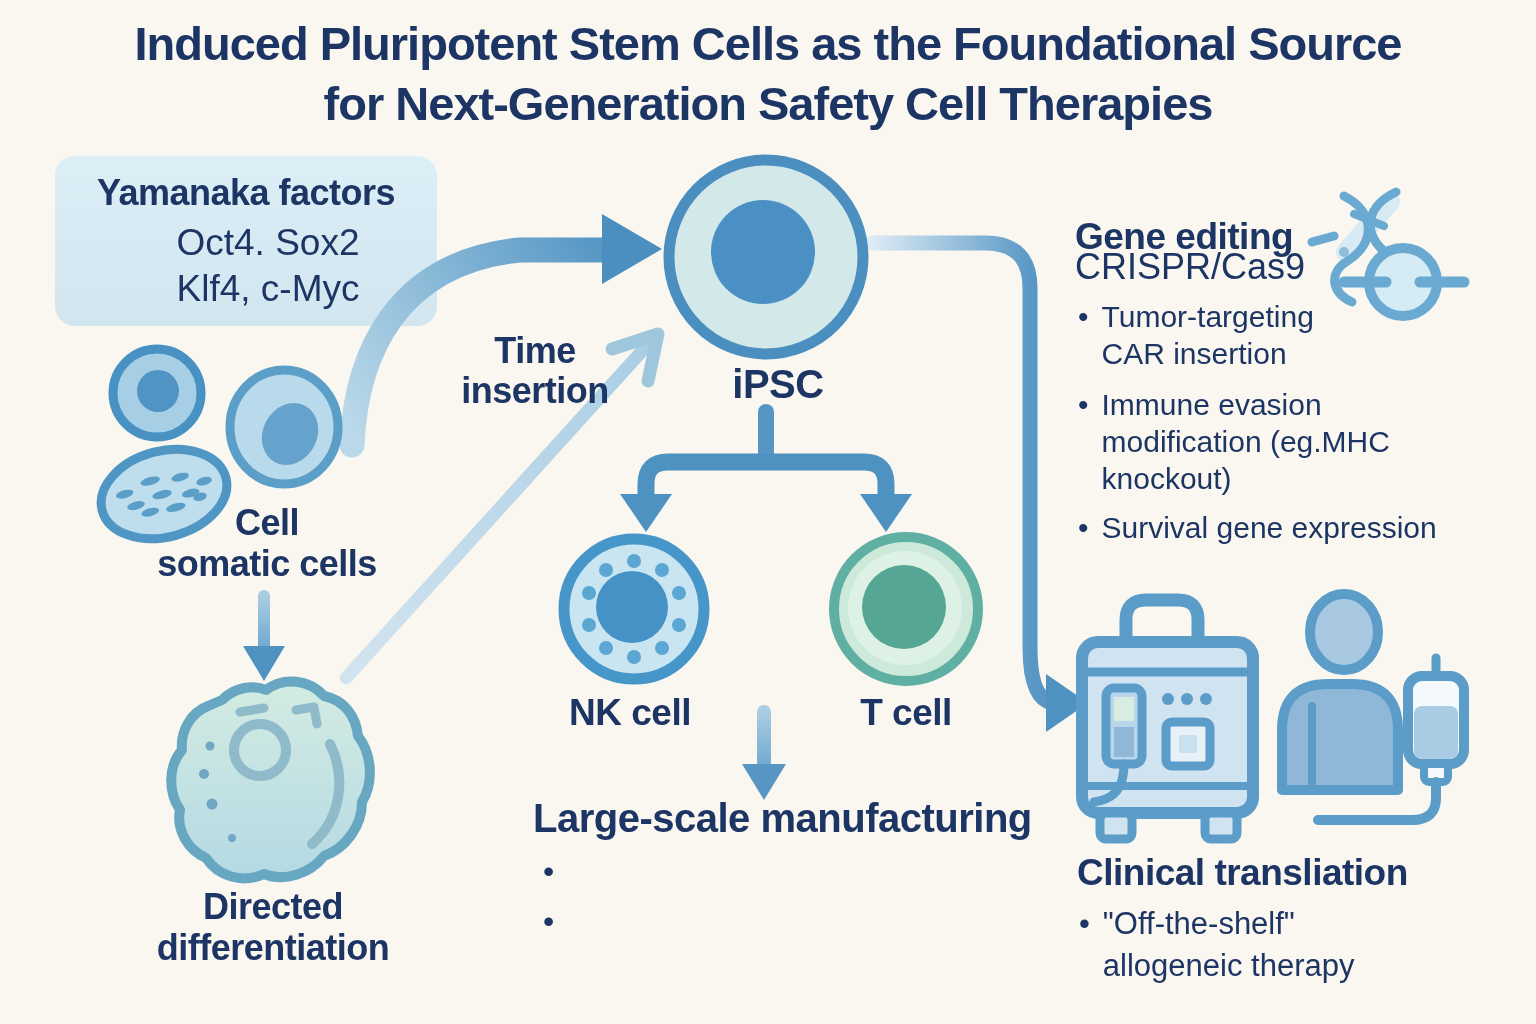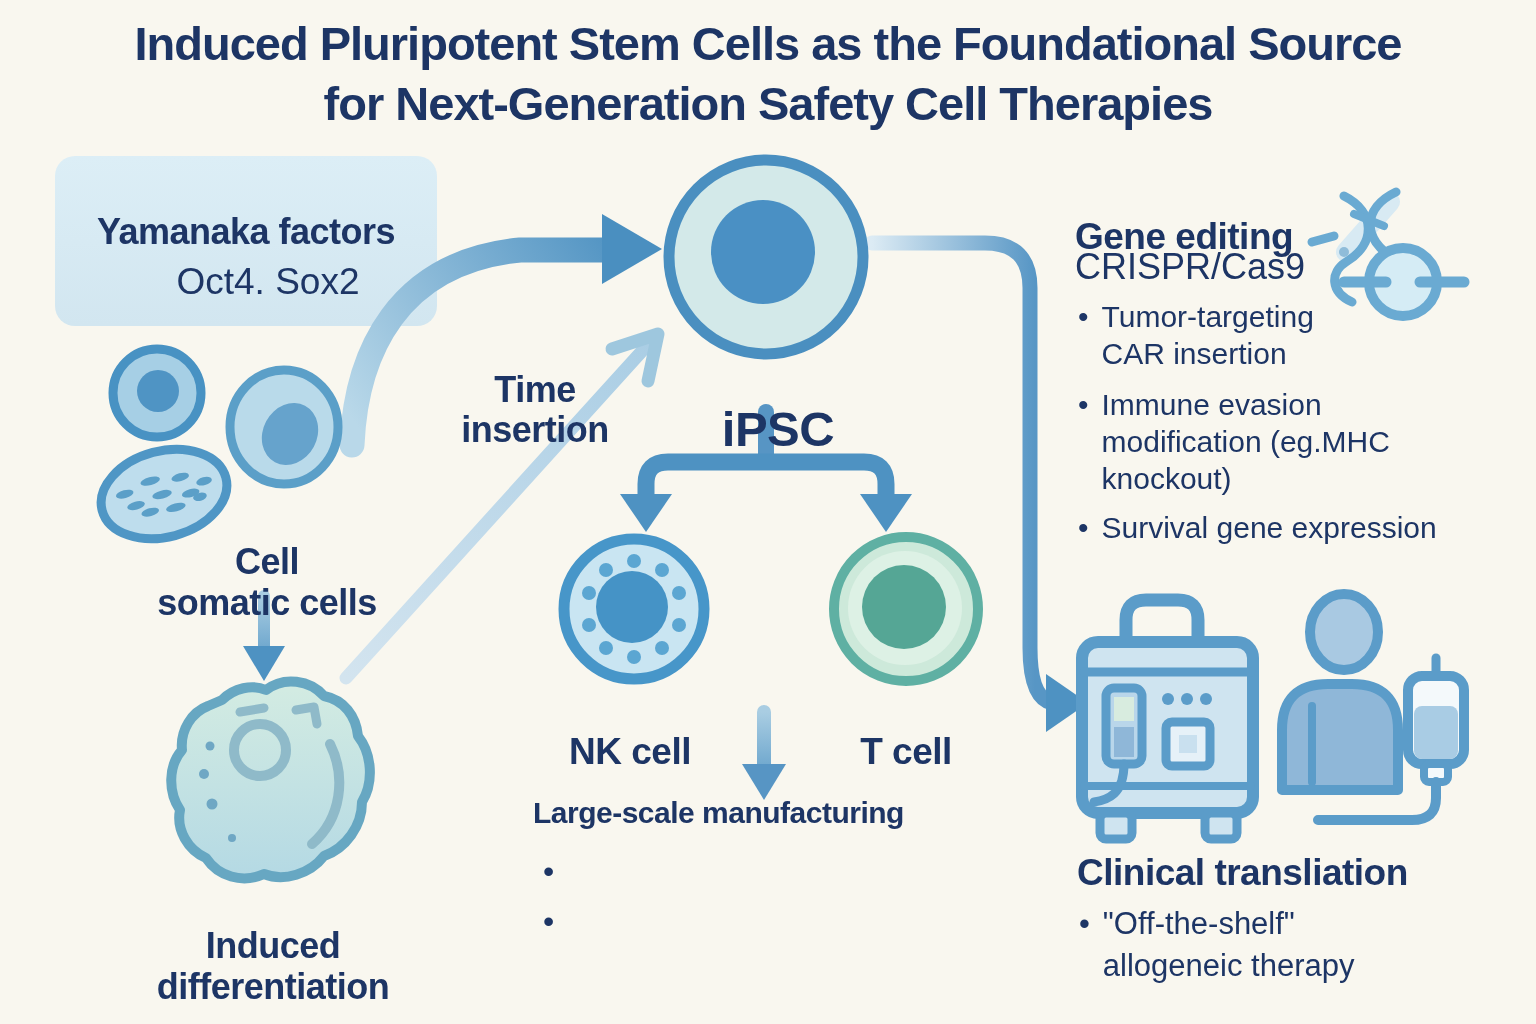--- a/index.html
+++ b/index.html
@@ -9,30 +9,30 @@
     font-family:"Liberation Sans",sans-serif;
   }
   .gfx{position:absolute;left:0;top:0;z-index:2;}
   .gfx *{stroke-linecap:round;stroke-linejoin:round;}
   .box{
     position:absolute;left:55px;top:156px;width:382px;height:170px;
     background:linear-gradient(180deg,#dceef6,#d2e6f0);
     border-radius:20px;z-index:1;
   }
   .txt{position:absolute;z-index:3;white-space:nowrap;}
-  .ctr{transform:translateX(-50%);margin-top:39px;}
+  .ctr{transform:translateX(-50%);}
   .b{font-weight:700;letter-spacing:-0.5px;}
   .title{
     left:0;right:0;top:14px;text-align:center;
     font-size:47px;font-weight:700;line-height:60px;letter-spacing:-1px;
   }
   .h36{font-size:36px;}
   .h37{font-size:37px;}
-  .h38{font-size:30px;}
-  .h40{font-size:49px;}
+  .h38{font-size:40px;}
+  .h40{font-size:40px;}
   .bullet-row{display:flex;align-items:flex-start;white-space:normal;}
   .bullet-row .dot{flex:0 0 auto;margin-right:13px;}
   .gene-b{font-size:30px;line-height:37px;}
   .man-b{font-size:32px;line-height:38px;}
   .cli-b{font-size:31px;line-height:42px;}
 </style>
 </head>
 <body>
 
 <div class="canvas">
@@ -216,20 +216,21 @@
     </g>
   </svg>
 
   <div class="txt title">
     <div>Induced Pluripotent Stem Cells as the Foundational Source</div>
     <div>for Next-Generation Safety Cell Therapies</div>
   </div>
 
   <div class="txt ctr b h36" style="left:246px;top:172px;">Yamanaka factors</div>
   <div class="txt ctr h37" style="left:268px;top:222px;">Oct4. Sox2</div>
+  <div class="txt ctr h37" style="left:268px;top:268px;">Klf4, c-Myc</div>
 
   <div class="txt ctr b h36" style="left:535px;top:330px;">Time</div>
   <div class="txt ctr b h36" style="left:535px;top:370px;">insertion</div>
 
   <div class="txt ctr b h40" style="left:778px;top:362px;">iPSC</div>
 
   <div class="txt ctr b h36" style="left:267px;top:502px;">Cell</div>
   <div class="txt ctr b h36" style="left:267px;top:543px;">somatic cells</div>
 
   <div class="txt ctr b h37" style="left:630px;top:692px;">NK cell</div>
@@ -252,21 +253,21 @@
   </div>
 
   <div class="txt b h38" style="left:533px;top:796px;">Large-scale manufacturing</div>
   <div class="txt bullet-row man-b" style="left:543px;top:852px;width:420px;">
     <span class="dot">•</span>
   </div>
   <div class="txt bullet-row man-b" style="left:543px;top:902px;width:420px;">
     <span class="dot">•</span>
   </div>
 
-  <div class="txt ctr b h36" style="left:273px;top:886px;">Induced</div>
+  <div class="txt ctr b h36" style="left:273px;top:886px;">Directed</div>
   <div class="txt b h37" style="left:1077px;top:852px;">Clinical transliation</div>
 
   <div class="txt ctr b h36" style="left:273px;top:927px;">differentiation</div>
   <div class="txt bullet-row cli-b" style="left:1079px;top:903px;width:350px;">
     <span class="dot">•</span>
     <span>"Off-the-shelf" allogeneic therapy</span>
   </div>
 
 </div>
 

